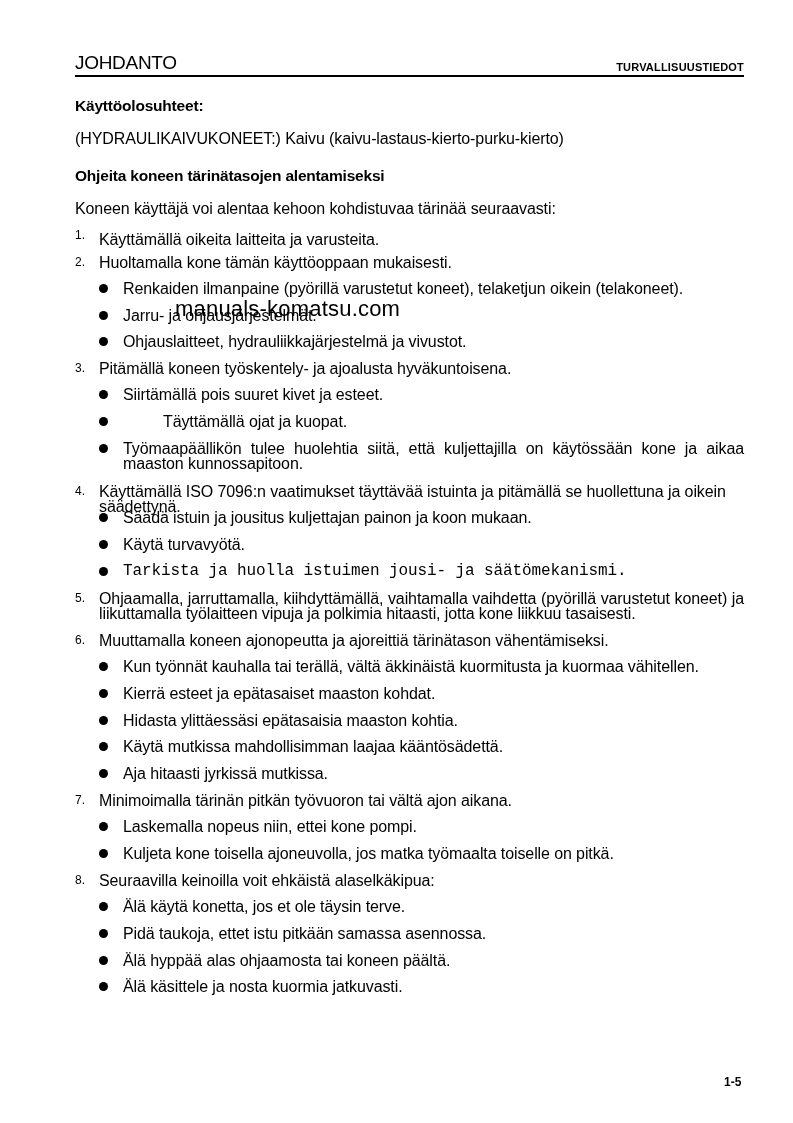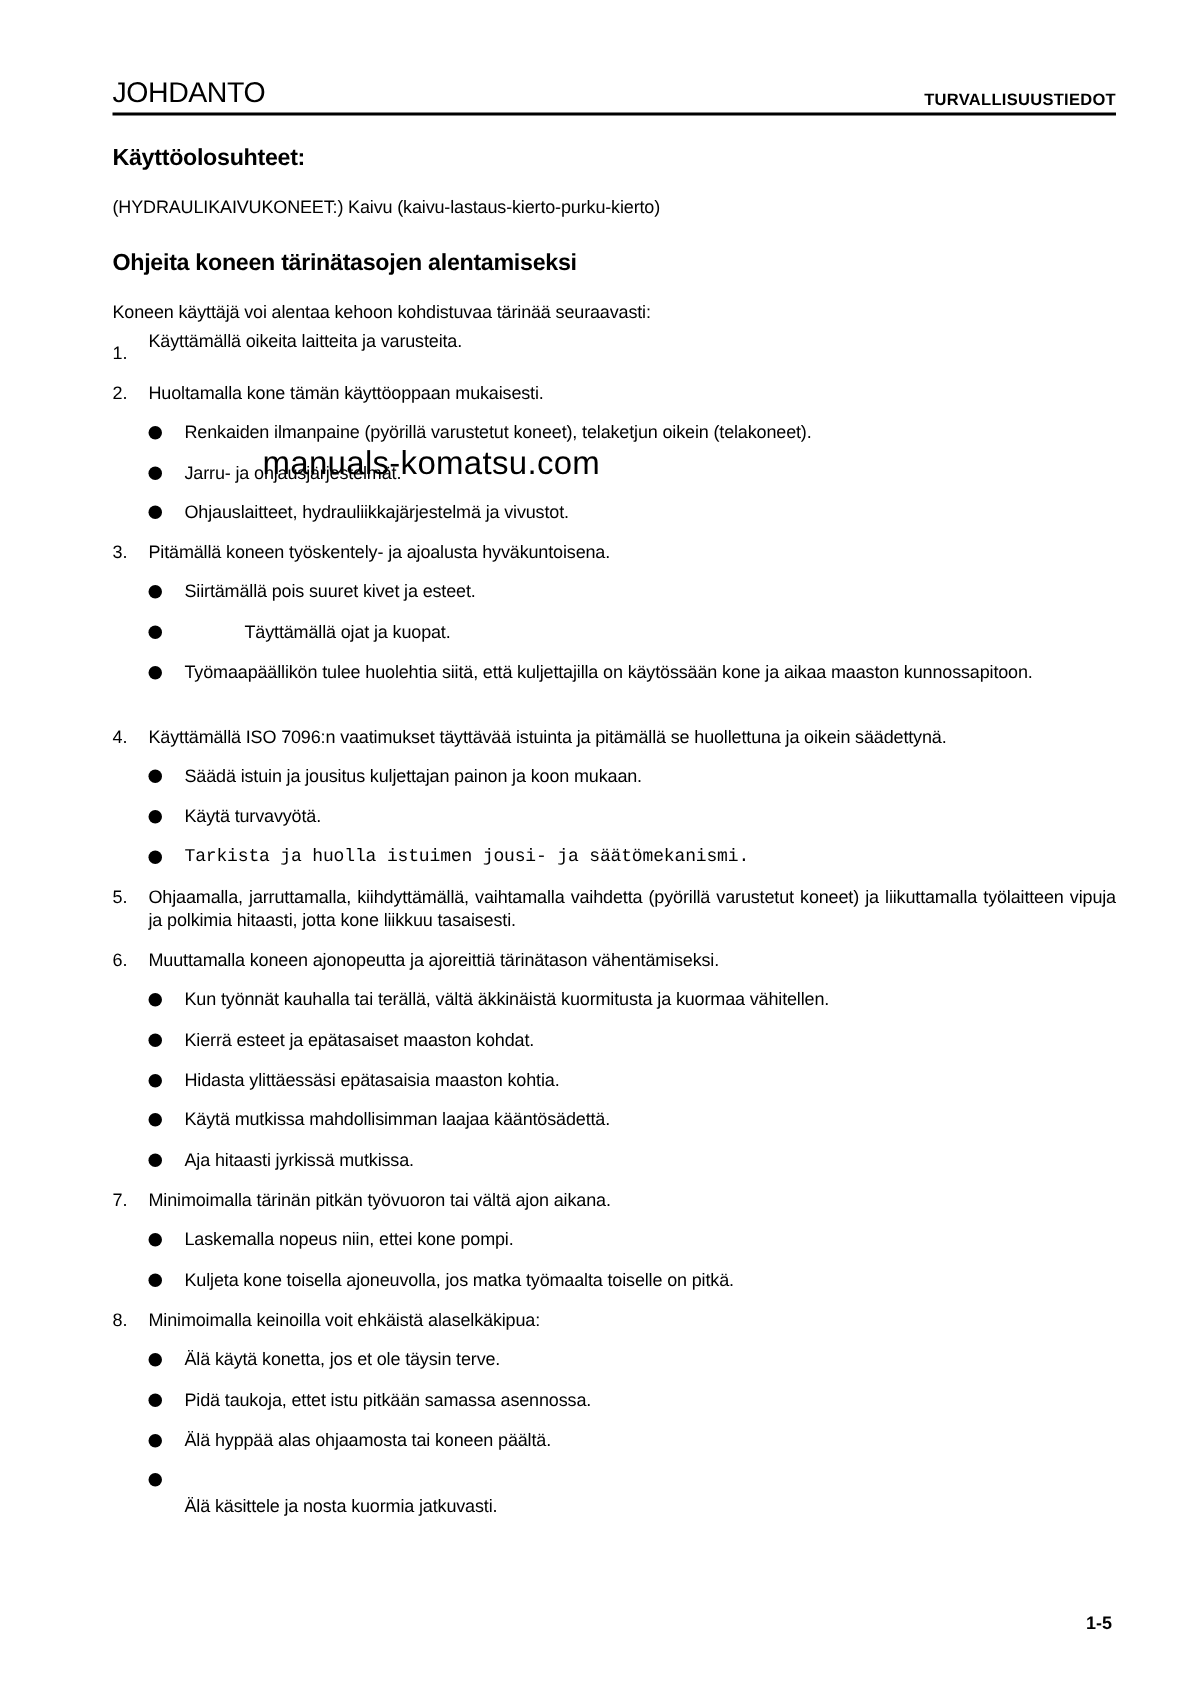--- a/index.html
+++ b/index.html
@@ -3,21 +3,21 @@
   <meta charset="utf-8">
   <style>
     html, body { margin: 0; padding: 0; background: #ffffff; }
     body { width: 793px; height: 1123px; position: relative; overflow: hidden;
       font-family: "Liberation Sans", sans-serif; color: #000; }
     .header { position: absolute; left: 75px; top: 53px; width: 669px; height: 22px;
       border-bottom: 2px solid #000; }
     .header-left { position: absolute; left: 0; bottom: 1px; font-size: 19px; letter-spacing: -0.3px; }
     .header-right { position: absolute; right: 0; bottom: 2px; font-size: 11px; letter-spacing: 0.2px; font-weight: bold; }
     .h-sec { position: absolute; left: 75px; font-size: 15.5px; font-weight: bold; letter-spacing: -0.2px; }
-    .txt { position: absolute; font-size: 12px; line-height: 15px; letter-spacing: -0.1px; }
+    .txt { position: absolute; font-size: 16px; line-height: 15px; letter-spacing: -0.1px; }
     .num { position: absolute; left: 75px; font-size: 12px; }
     .bullet { position: absolute; left: 99px; width: 9px; height: 9px; border-radius: 50%; background: #000; }
     .just { text-align: justify; text-align-last: left; }
     .watermark { position: absolute; left: 175px; top: 296px; font-size: 22px; color: #000; letter-spacing: 0.2px; }
     .pagenum { position: absolute; left: 724px; top: 1075px; font-size: 12px; font-weight: bold; }
   </style>
 </head>
 <body>
 
 <div class="header">
@@ -25,21 +25,21 @@
   <span class="header-right">TURVALLISUUSTIEDOT</span>
 </div>
 
 <div class="h-sec" style="top:97px;">Käyttöolosuhteet:</div>
 <div class="txt" style="left:75px; top:131px;">(HYDRAULIKAIVUKONEET:) Kaivu (kaivu-lastaus-kierto-purku-kierto)</div>
 
 <div class="h-sec" style="top:167px;">Ohjeita koneen tärinätasojen alentamiseksi</div>
 <div class="txt" style="left:75px; top:201px;text-align:right;">Koneen käyttäjä voi alentaa kehoon kohdistuvaa tärinää seuraavasti:</div>
 
 <div class="num" style="top:228px;">1.</div>
-<div class="txt" style="left:99px; top:220px;">Käyttämällä oikeita laitteita ja varusteita.</div>
+<div class="txt" style="left:99px; top:232px;">Käyttämällä oikeita laitteita ja varusteita.</div>
 
 <div class="num" style="top:255px;">2.</div>
 <div class="txt" style="left:99px; top:255px;">Huoltamalla kone tämän käyttöoppaan mukaisesti.</div>
 <div class="bullet" style="top:284px;"></div>
 <div class="txt" style="left:123px; top:281px;">Renkaiden ilmanpaine (pyörillä varustetut koneet), telaketjun oikein (telakoneet).</div>
 <div class="bullet" style="top:311px;"></div>
 <div class="txt" style="left:123px; top:308px;">Jarru- ja ohjausjärjestelmät.</div>
 <div class="bullet" style="top:337px;"></div>
 <div class="txt" style="left:123px; top:334px;">Ohjauslaitteet, hydrauliikkajärjestelmä ja vivustot.</div>
 
@@ -78,25 +78,25 @@
 <div class="txt" style="left:123px; top:766px;">Aja hitaasti jyrkissä mutkissa.</div>
 
 <div class="num" style="top:793px;">7.</div>
 <div class="txt" style="left:99px; top:793px;">Minimoimalla tärinän pitkän työvuoron tai vältä ajon aikana.</div>
 <div class="bullet" style="top:822px;"></div>
 <div class="txt" style="left:123px; top:819px;">Laskemalla nopeus niin, ettei kone pompi.</div>
 <div class="bullet" style="top:849px;"></div>
 <div class="txt" style="left:123px; top:846px;">Kuljeta kone toisella ajoneuvolla, jos matka työmaalta toiselle on pitkä.</div>
 
 <div class="num" style="top:873px;">8.</div>
-<div class="txt" style="left:99px; top:873px;">Minimoimalla keinoilla voit ehkäistä alaselkäkipua:</div>
+<div class="txt" style="left:99px; top:873px;">Seuraavilla keinoilla voit ehkäistä alaselkäkipua:</div>
 <div class="bullet" style="top:902px;"></div>
 <div class="txt" style="left:123px; top:899px;">Älä käytä konetta, jos et ole täysin terve.</div>
 <div class="bullet" style="top:929px;"></div>
 <div class="txt" style="left:123px; top:926px;">Pidä taukoja, ettet istu pitkään samassa asennossa.</div>
 <div class="bullet" style="top:956px;"></div>
 <div class="txt" style="left:123px; top:953px;">Älä hyppää alas ohjaamosta tai koneen päältä.</div>
 <div class="bullet" style="top:982px;"></div>
-<div class="txt" style="left:123px; top:979px;margin-top:18px;">Älä käsittele ja nosta kuormia jatkuvasti.</div>
+<div class="txt" style="left:123px; top:979px;">Älä käsittele ja nosta kuormia jatkuvasti.</div>
 
 <div class="watermark">manuals-komatsu.com</div>
 
 <div class="pagenum">1-5</div>
 
 </body></html>

